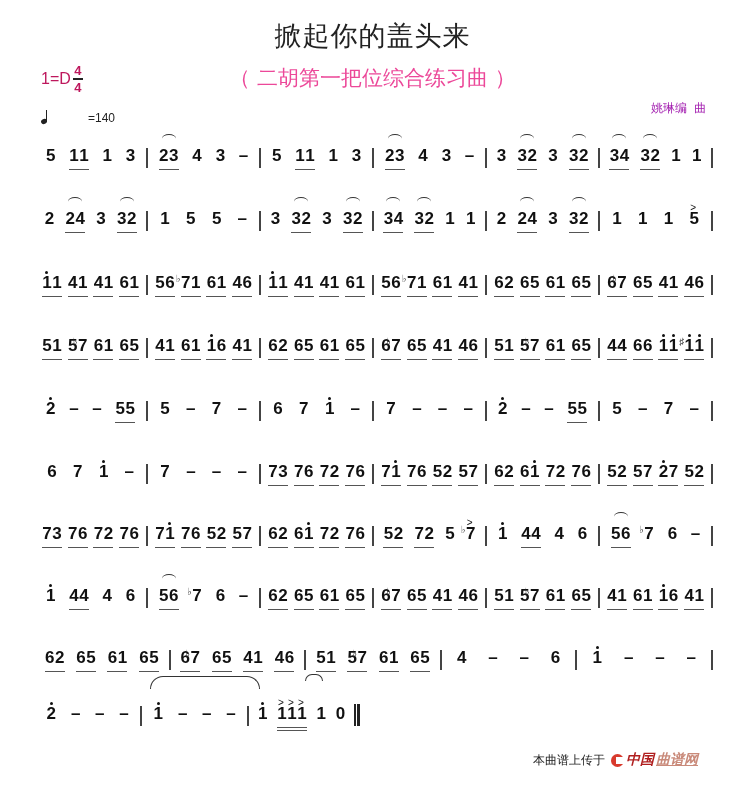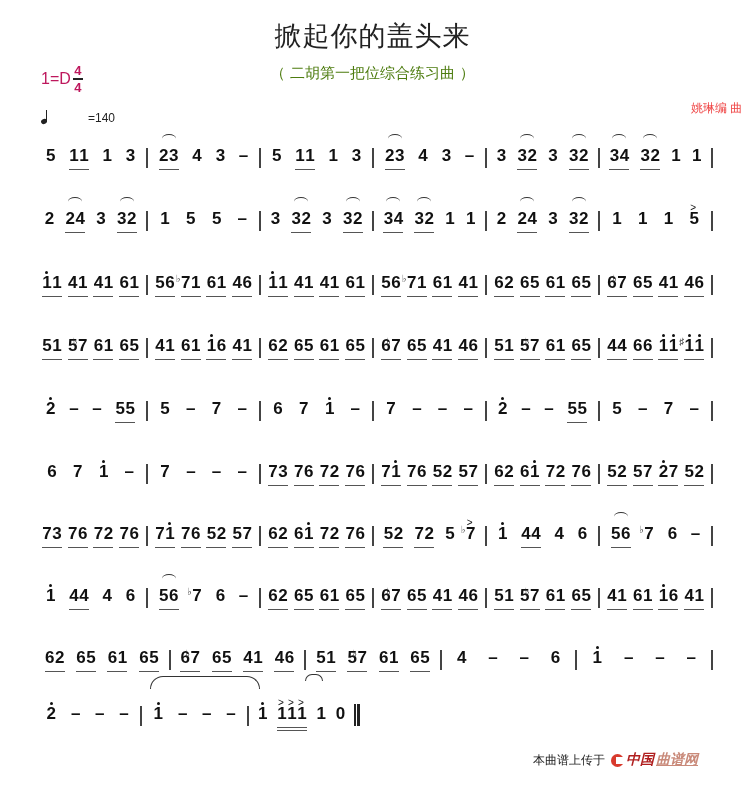--- a/index.html
+++ b/index.html
@@ -1,26 +1,26 @@
 <!DOCTYPE html>
 <html><head>
 <meta charset="utf-8">
 <style>
   html, body { margin:0; padding:0; background:#ffffff; }
   body { width:745px; height:800px; position:relative; overflow:hidden; font-family:"Liberation Sans", "DejaVu Sans", sans-serif; color:#111; }
   .title { position:absolute; top:18px; left:0; width:745px; text-align:center; font-size:27px; color:#222; letter-spacing:1px; font-family:"DejaVu Sans", sans-serif; }
-  .subtitle { position:absolute; top:64px; left:0; width:745px; text-align:center; font-size:15px; color:#4d7c0f; font-family:"DejaVu Sans", sans-serif; }
+  .subtitle { position:absolute; top:64px; left:0; width:745px; text-align:center; font-size:21px; color:#ec4899; font-family:"DejaVu Sans", sans-serif; }
   .key { position:absolute; top:64px; left:41px; font-size:16px; color:#be185d; display:flex; align-items:center; }
   .frac { display:inline-flex; flex-direction:column; align-items:center; margin-left:2px; font-weight:bold; font-size:13px; line-height:13px; }
   .frac .bar { width:10px; height:1.5px; background:#222; margin:1px 0; }
   .tempo { position:absolute; top:110px; left:41px; font-size:12px; color:#222; display:flex; align-items:flex-end;gap:37px; }
   .qnote { display:inline-block; position:relative; width:8px; height:15px; margin-right:2px; }
   .qnote .stem { position:absolute; left:5px; top:0; width:1.3px; height:12px; background:#222; }
   .qnote .head { position:absolute; left:0; top:9px; width:6px; height:5px; border-radius:50%; background:#222; transform:rotate(-25deg); }
-  .composer { position:absolute; top:100px; left:651px; font-size:12px; color:#ef4444; font-family:Liberation Sans, sans-serif;margin-left:40px; }
+  .composer { position:absolute; top:100px; left:651px; font-size:12px; color:#a21caf; font-family:Liberation Mono, monospace; }
   .row { position:absolute; left:35px; width:678px; height:40px; display:flex; align-items:flex-end; justify-content:space-between; }
   .measure { display:flex; align-items:flex-end; justify-content:space-around; flex:1; height:40px; padding:0 4px; }
   .barline { width:2px; height:20px; background:#444; margin-bottom:2px; flex:none; }
   .barline.final { width:6px; background:none; border-left:2px solid #222; border-right:3px solid #222; box-sizing:border-box; height:22px; }
   .grp { display:inline-flex; position:relative; align-items:flex-end; }
   .note { position:relative; display:inline-block; min-width:10px; text-align:center; font-weight:bold; font-size:17px; line-height:20px; height:24px; }
   .note .dot { position:absolute; top:-2px; left:50%; margin-left:-1.5px; width:3px; height:3px; border-radius:50%; background:#111; }
   .note .acc { position:absolute; top:-4px; left:-5px; font-size:10px; font-weight:normal; color:#333; }
   .note .accent { position:absolute; top:-11px; left:50%; margin-left:-4px; font-size:10px; font-weight:normal; }
   .grp .ul { position:absolute; left:0; right:0; height:1.3px; background:#555; }

